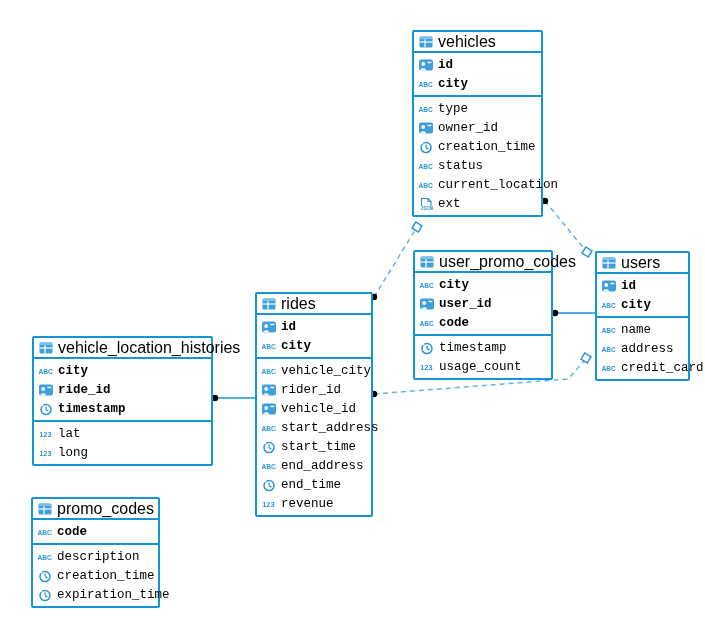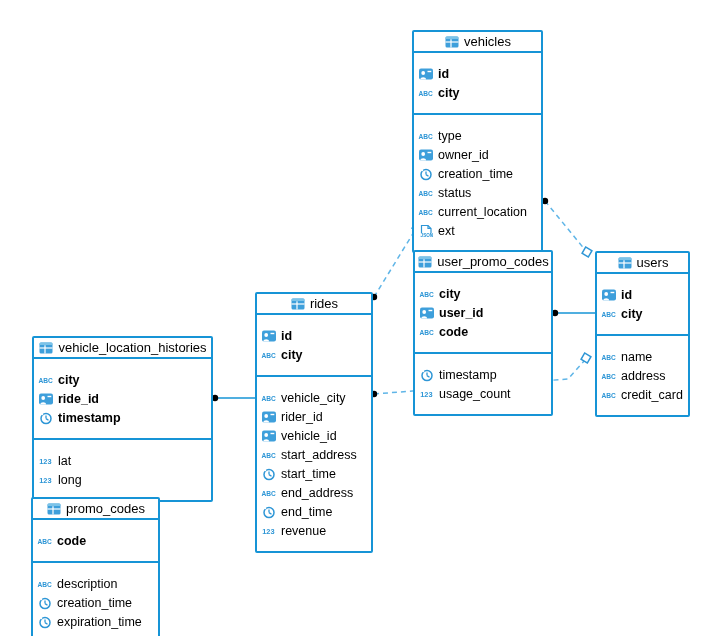--- a/index.html
+++ b/index.html
@@ -18,25 +18,25 @@
   .connections{position:absolute;left:0;top:0;z-index:1;}
   .connections .dash{stroke:var(--dash);stroke-width:1.5;fill:none;stroke-dasharray:5 4;}
   .connections .solid{stroke:var(--border);stroke-width:1.5;fill:none;}
   .connections .dot{fill:#000;stroke:none;}
   .connections .diamond{fill:#fff;stroke:var(--icon);stroke-width:1.5;}
   .table{
     position:absolute;z-index:2;background:#fff;
     border:2px solid var(--border);border-radius:2px;
   }
   .thead{
-    display:flex;align-items:center;justify-content:center;gap:4px;
+    display:flex;align-items:center;justify-content:flex-start;gap:4px;
     height:21px;border-bottom:2px solid var(--border);
-    font-size:13px;white-space:nowrap;padding:0 4px;
+    font-size:16px;white-space:nowrap;padding:0 4px;
   }
-  .sec{padding:11px 0;}
+  .sec{padding:2px 0;font-family:Liberation Mono, monospace;}
   .sec + .sec{border-top:2px solid var(--border);}
   .row{
     display:flex;align-items:center;gap:4px;height:19px;
     padding:0 5px 0 4px;font-size:12.5px;white-space:nowrap;
   }
   .pk .row{font-weight:700;}
   .ic{width:16px;height:14px;flex:0 0 16px;display:block;}
   .hidden-defs{position:absolute;width:0;height:0;overflow:hidden;}
 </style>
 </head>

